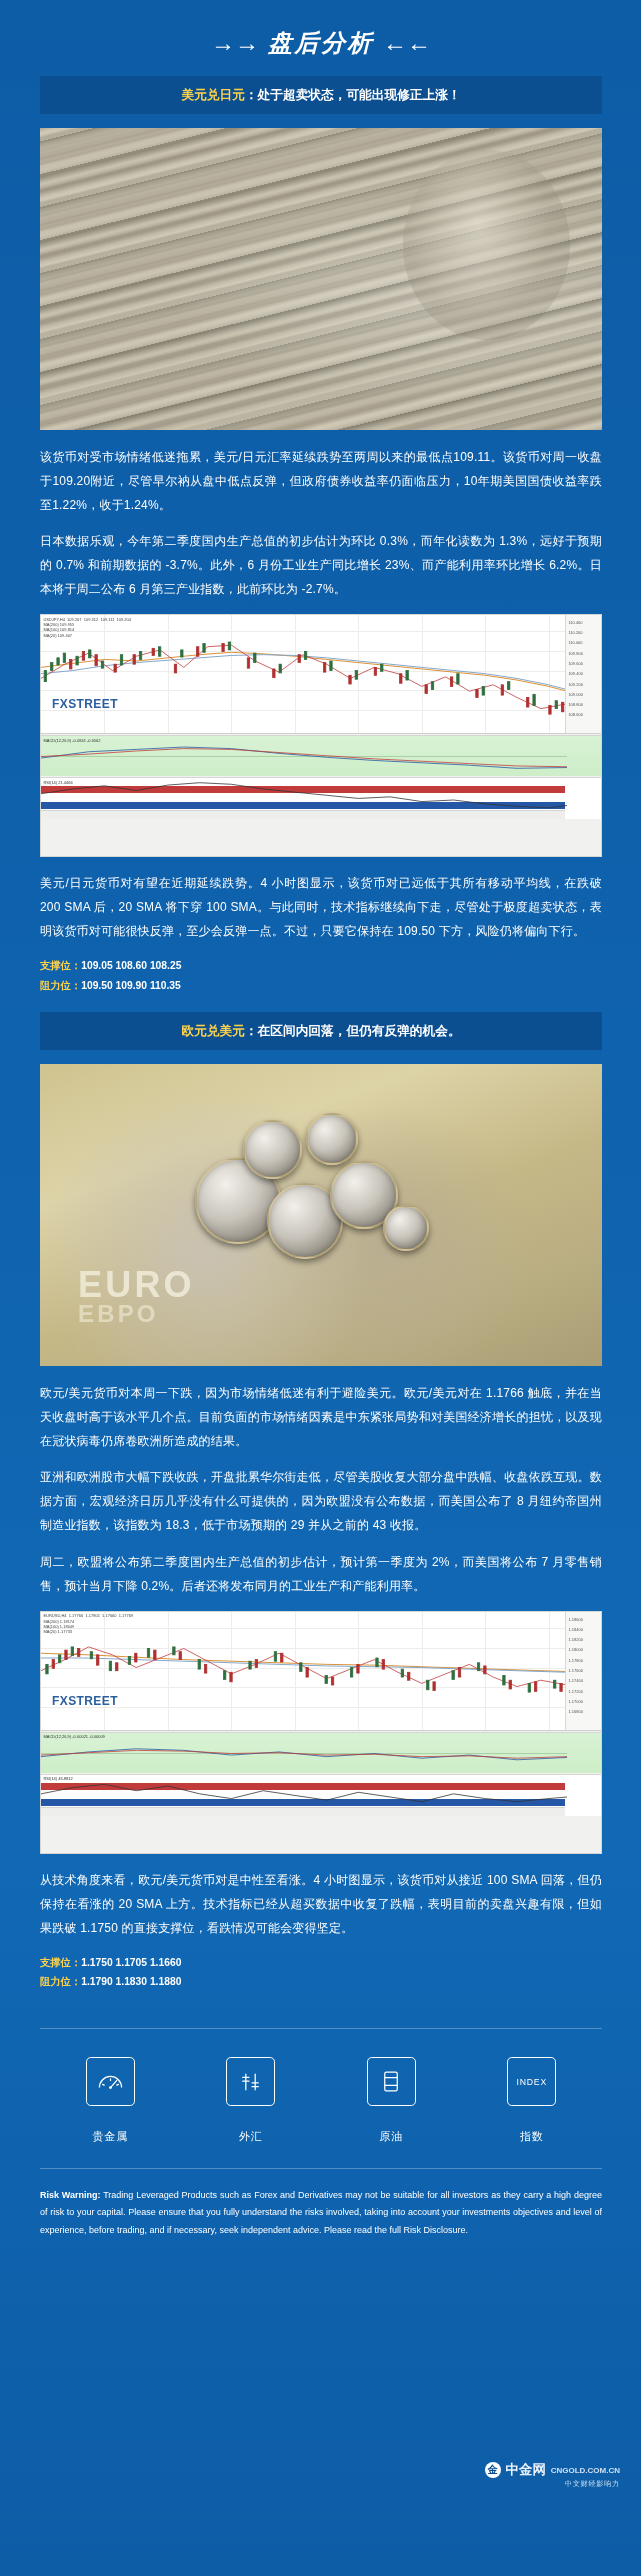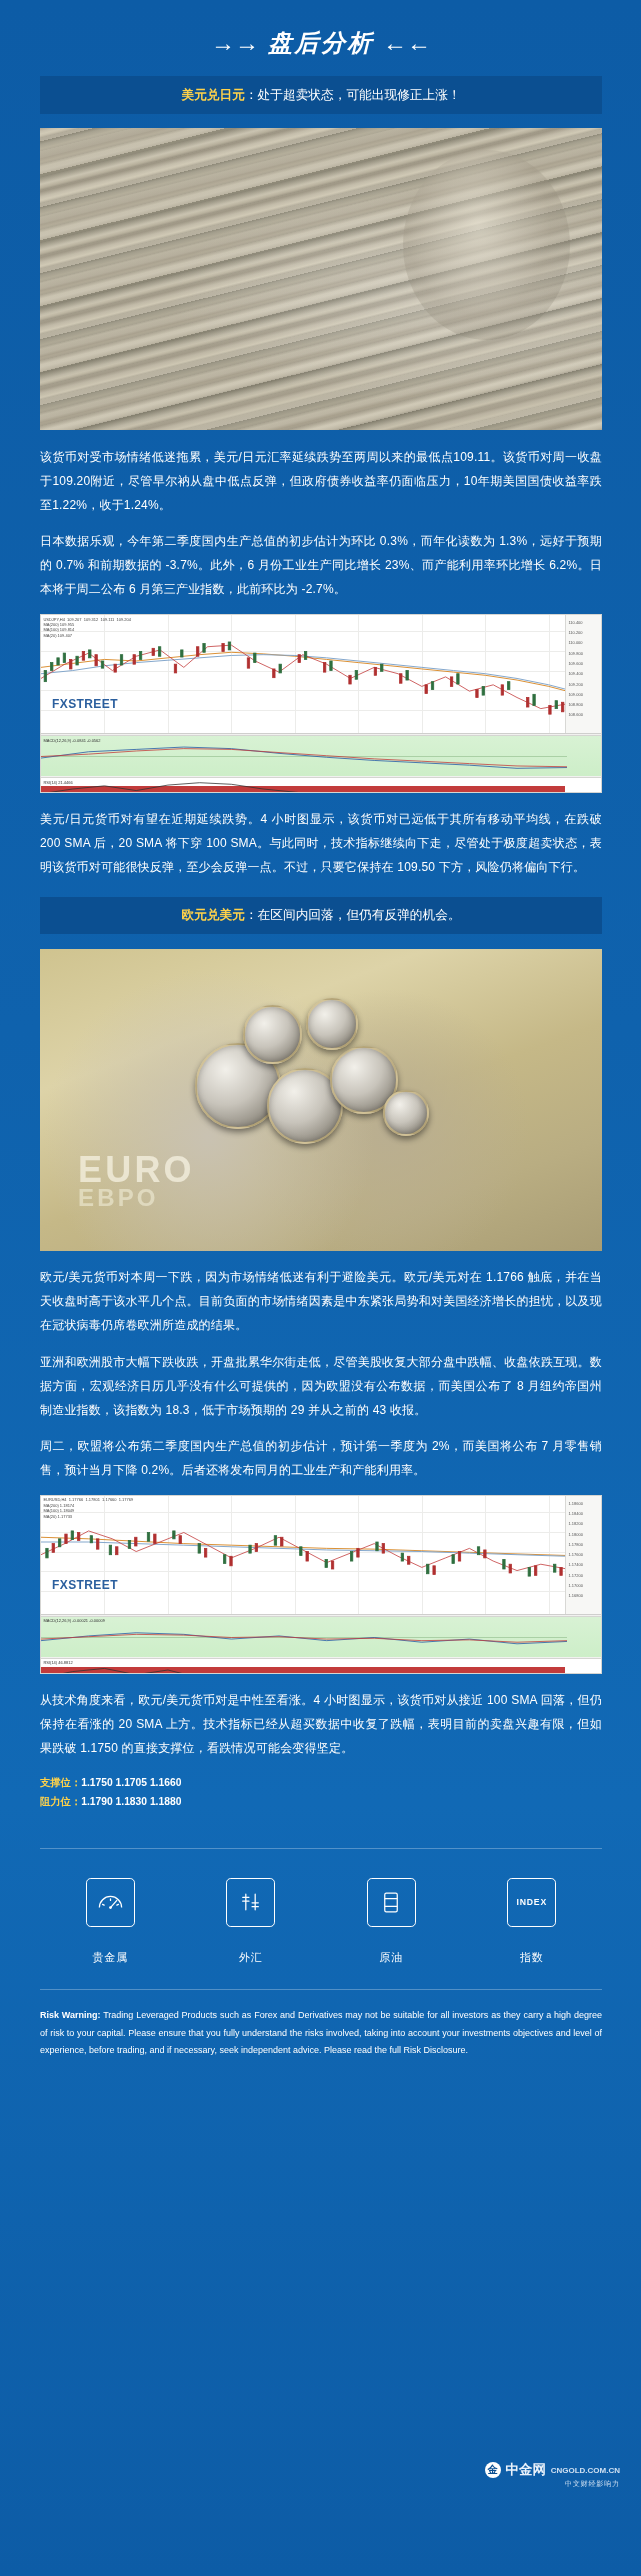--- a/index.html
+++ b/index.html
@@ -34,21 +34,21 @@
   .title .arrow { color: #ffffff; font-weight: bold; letter-spacing: 0; }
 
   
   .section-head {
     background: #0b4f91;
     padding: 10.3px 0 10.3px 0;
     text-align: center;
     margin: 0 0 14.3px 0;
   }
   .section-head .sh-key { color: #ffd24a; font-weight: bold; font-size: 12.7px; }
-  .section-head .sh-rest { color: #ffffff; font-weight: normal; font-size: 12.7px; }
+  .section-head .sh-rest { color: #ffffff; font-weight: bold; font-size: 12.7px; }
 
   
   .photo {
     width: 562px;
     height: 302px;
     margin-bottom: 14.3px;
     position: relative;
     overflow: hidden;
     background: #222;
   }
@@ -103,21 +103,21 @@
     line-height: 2.0;
     color: #ffffff;
     margin-bottom: 12.7px;
     text-align: justify;
     letter-spacing: 0.2px;
   }
 
   
   .chart {
     width: 562px;
-    height: 179px;
+    height: 243px;
     background: #f1f1ef;
     margin: 8px 0 14.3px 0;
     position: relative;
     overflow: hidden;
     border: 0.8px solid #d5d5d2;
   }
   .chart .price-pane {
     position: absolute;
     left: 0; top: 0; right: 0;
     height: 119px;
@@ -364,20 +364,24 @@
         <div class="band" style="top:24px;background:#2457a5;"></div>
         <svg width="526" height="33" viewBox="0 0 663 42" preserveAspectRatio="none" style="position:absolute;left:0;top:0">
           <polyline fill="none" stroke="#333" stroke-width="1" points="0,20 40,14 80,10 120,16 160,9 200,6 240,8 280,14 320,18 360,22 400,26 440,24 480,30 520,28 560,33 600,36 640,38 663,35"></polyline>
         </svg>
         <div class="x-axis"></div>
       </div>
     </div>
 
     <p class="para">美元/日元货币对有望在近期延续跌势。4 小时图显示，该货币对已远低于其所有移动平均线，在跌破 200 SMA 后，20 SMA 将下穿 100 SMA。与此同时，技术指标继续向下走，尽管处于极度超卖状态，表明该货币对可能很快反弹，至少会反弹一点。不过，只要它保持在 109.50 下方，风险仍将偏向下行。</p>
 
+    <div class="levels">
+      <div><span class="lv-label">支撑位：</span><span>109.05 108.60 108.25</span></div>
+      <div><span class="lv-label">阻力位：</span><span>109.50 109.90 110.35</span></div>
+    </div>
 
     <div class="section-head" style="margin-top:17.4px">
       <span class="sh-key">欧元兑美元</span><span class="sh-rest">：在区间内回落，但仍有反弹的机会。</span>
     </div>
 
     <div class="photo photo-coins">
       <div class="euro-text">EURO<span class="sub">ЕВРО</span></div>
       <div class="coin" style="width:86px;height:86px;left:155px;top:94px;"></div>
       <div class="coin" style="width:76px;height:76px;left:227px;top:119px;"></div>
       <div class="coin" style="width:68px;height:68px;left:290px;top:97px;"></div>
@@ -535,21 +539,21 @@
           <svg width="22" height="25" viewBox="0 0 28 32" fill="none" stroke="#ffffff" stroke-width="1.6">
             <rect x="6" y="4" width="16" height="24" rx="2"></rect>
             <path d="M6 11 h16 M6 21 h16"></path>
           </svg>
         </div>
         <div class="icon-label">原油</div>
       </div>
 
       <div class="icon-item">
         <div class="icon-box">
-          <span style="font-size:8.7px;font-weight:bold;letter-spacing:0.8px;color:#ffffff">INDEX</span>
+          <span style="font-size:8.7px;font-weight:normal;letter-spacing:0.8px;color:#ffffff">INDEX</span>
         </div>
         <div class="icon-label">指数</div>
       </div>
 
     </div>
 
     <div class="risk">
       <span class="rw-title">Risk Warning:</span><span> Trading Leveraged Products such as Forex and Derivatives may not be suitable for all investors as they carry a high degree of risk to your capital. Please ensure that you fully understand the risks involved, taking into account your investments objectives and level of experience, before trading, and if necessary, seek independent advice. Please read the full Risk Disclosure.</span>
     </div>
 

